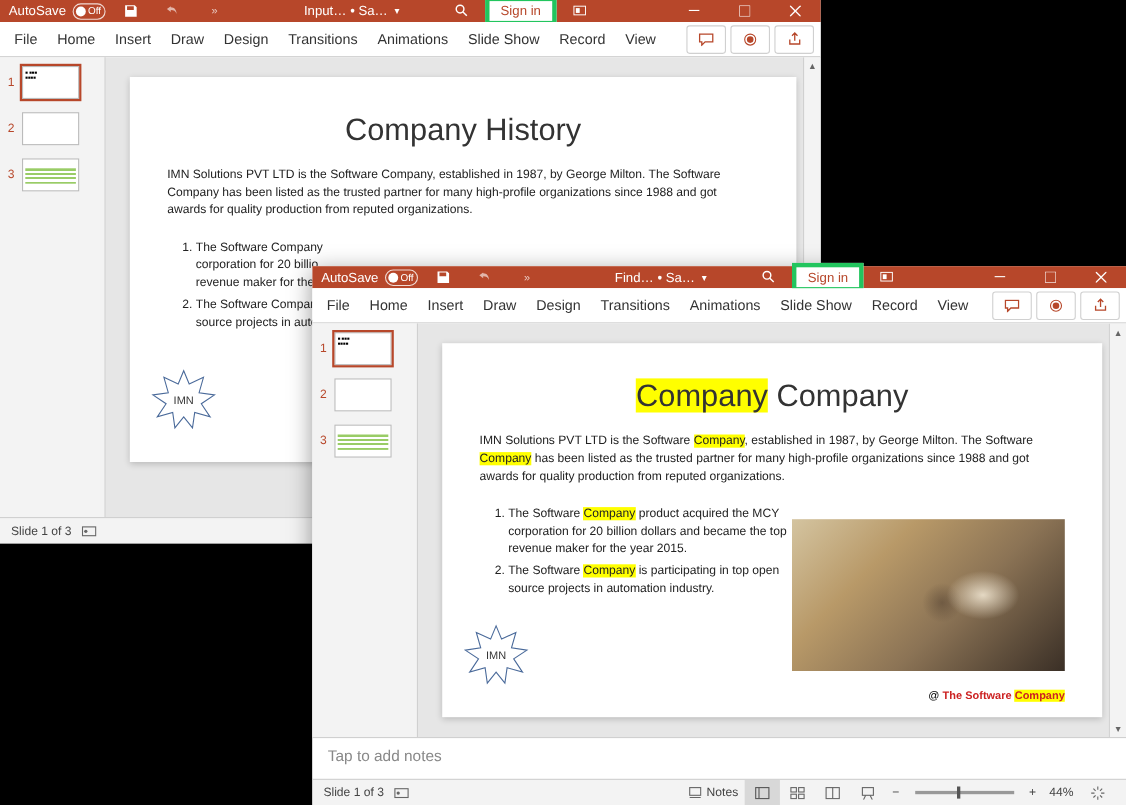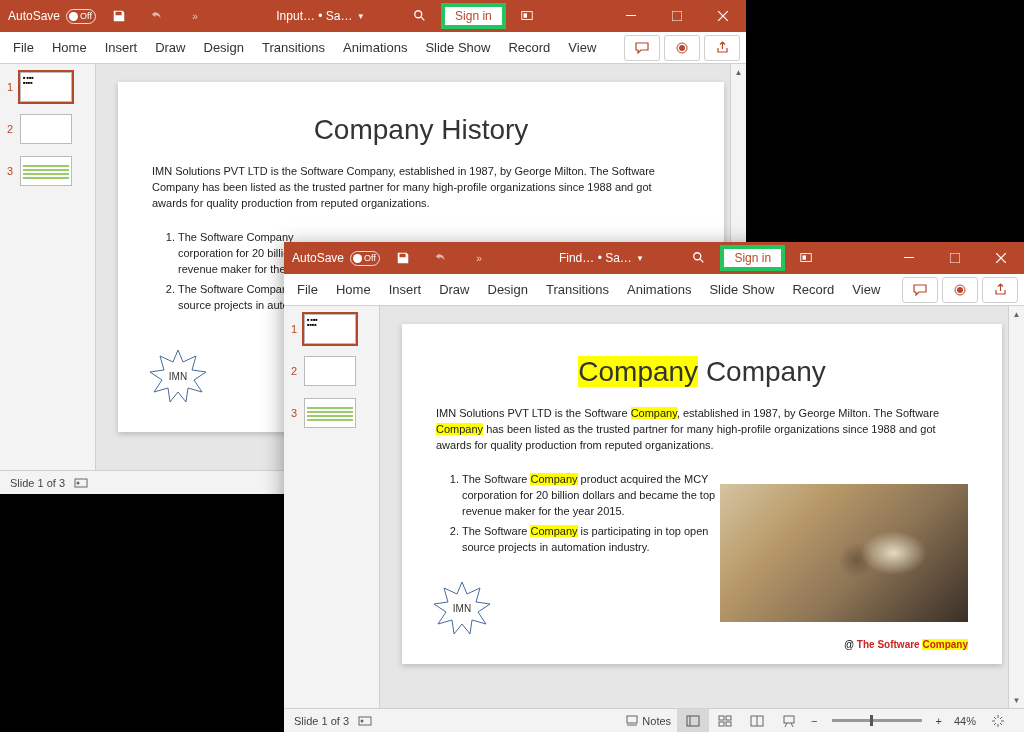--- a/index.html
+++ b/index.html
@@ -7,21 +7,21 @@
     --pp-orange-dark:#a33f26;
     --light-bg:#f3f3f3;
     --light-bg2:#e6e6e6;
     --border:#d0d0d0;
     --hl:#ffff00;
   }
   *{box-sizing:border-box;font-family:"Segoe UI",Arial,sans-serif;}
   body{margin:0;width:1024px;height:732px;background:#000;position:relative;overflow:hidden;}
   .window{position:absolute;background:#fff;box-shadow:0 4px 20px rgba(0,0,0,.4);display:flex;flex-direction:column;}
   
-  .titlebar{height:32px;background:var(--pp-orange);color:#fff;display:flex;align-items:center;font-size:12px;}
+  .titlebar{height:20px;background:var(--pp-orange);color:#fff;display:flex;align-items:center;font-size:12px;}
   .tb-left{display:flex;align-items:center;gap:8px;padding-left:8px;}
   .autosave{display:flex;align-items:center;gap:6px;}
   .toggle{width:30px;height:15px;border:1px solid rgba(255,255,255,.8);border-radius:8px;position:relative;display:flex;align-items:center;}
   .toggle-knob{width:9px;height:9px;border-radius:50%;background:#fff;margin-left:2px;}
   .toggle-label{font-size:9px;color:#fff;margin-left:2px;}
   .tb-icon{width:30px;height:32px;display:flex;align-items:center;justify-content:center;color:#fff;font-size:14px;}
   .tb-icon svg{width:14px;height:14px;fill:#fff;}
   .tb-center{flex:1;display:flex;align-items:center;justify-content:center;gap:6px;}
   .signin{background:#fff;color:var(--pp-orange);padding:2px 10px;border:4px solid #22c55e;font-size:12px;}
   .tb-right{display:flex;}
@@ -45,21 +45,21 @@
   .slide{background:#ffffff;margin:18px 22px;box-shadow:0 2px 6px rgba(0,0,0,.2);position:relative;}
   .slide-title{text-align:center;font-size:28px;font-weight:300;color:#333;padding-top:32px;}
   .slide-body{padding:18px 34px 20px;font-size:11px;color:#222;line-height:1.45;}
   .hl{background:var(--hl);text-align:right;}
   ol.items{padding-left:26px;margin:18px 0 0;}
   ol.items li{margin-bottom:4px;}
   .slide-img{position:absolute;right:34px;top:160px;width:248px;height:138px;background:linear-gradient(135deg,#d4c4a0 0%,#b89968 30%,#8b7355 60%,#3a2f26 100%);}
   .slide-img::after{content:"";position:absolute;inset:0;background:
     radial-gradient(ellipse 60px 40px at 70% 50%, rgba(245,235,215,.85), transparent 55%),
     radial-gradient(circle 30px at 55% 55%, rgba(60,45,35,.4), transparent 60%);}
-  .star-badge{position:absolute;left:30px;bottom:24px;}
+  .star-badge{position:absolute;left:19px;bottom:24px;}
   .star-badge svg{width:60px;height:56px;}
   .copyright{position:absolute;right:34px;bottom:14px;font-size:10px;}
   .copyright .red{color:#cc2222;font-weight:600;}
   
   .statusbar{height:24px;background:var(--light-bg);border-top:1px solid var(--border);display:flex;align-items:center;font-size:11px;color:#444;padding:0 10px;}
   .sb-spacer{flex:1;}
   .sb-btn{width:32px;height:24px;display:flex;align-items:center;justify-content:center;}
   .sb-btn.active{background:#d8d8d8;}
   .zoom-slider{width:90px;height:3px;background:#999;position:relative;margin:0 8px;}
   .zoom-slider::after{content:"";position:absolute;left:38px;top:-4px;width:3px;height:11px;background:#555;}
@@ -357,20 +357,21 @@
         </div>
       </div>
       <div class="scrollbar-v">
           <div class="scroll-btn">▲</div>
           <div style="flex:1"></div>
           <div class="scroll-btn" style="position:absolute;bottom:0;width:100%">▼</div>
         </div>
     </div>
   </div>
 
+  <div class="notes-area">Tap to add notes</div>
 
   <div class="statusbar">
     <span>Slide 1 of 3</span>
     <div class="sb-btn">
         <svg width="14" height="14">
           <rect x="1" y="3" width="12" height="8" fill="none" stroke="#666"></rect>
           <circle cx="4" cy="7" r="1.5" fill="#666"></circle>
         </svg>
       </div>
     <div class="sb-spacer"></div>

